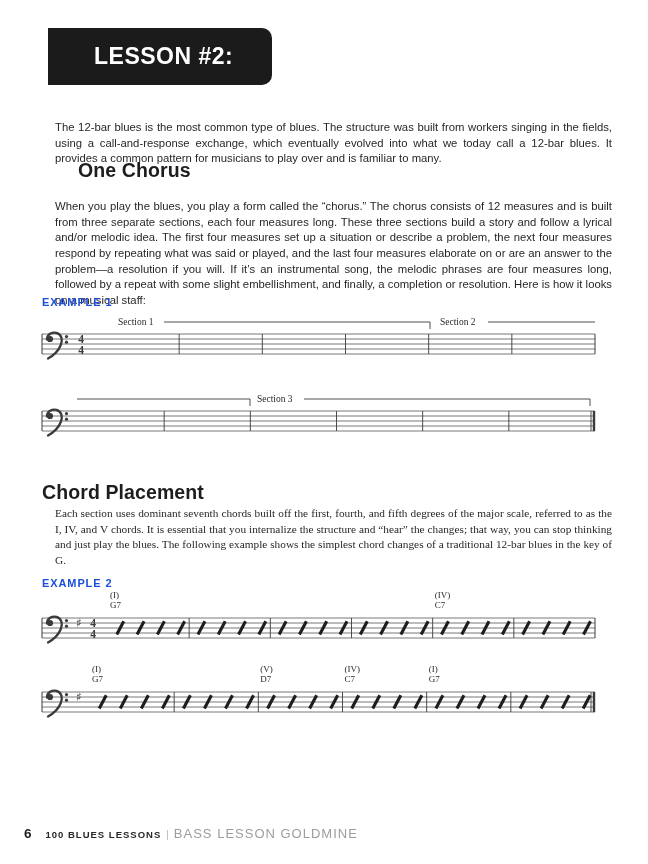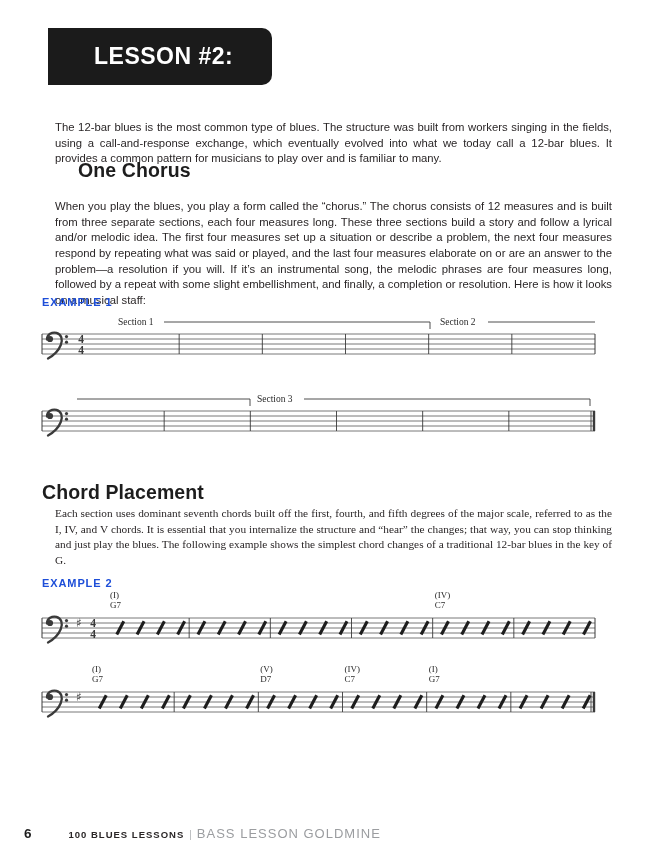--- a/index.html
+++ b/index.html
@@ -47,21 +47,21 @@
   .sys1 { top:306px; height:64px; }
   .sys2 { top:383px; height:64px; }
   .sys3 { top:586px; height:66px; }
   .sys4 { top:660px; height:66px; }
   
   .footer {
     position:absolute; left:0; top:826px; width:648px;
     display:flex; align-items:baseline;
   }
   .footer .pagenum { margin-left:24px; font-size:13.5px; font-weight:700; color:#1d1d1d; }
-  .footer .book { margin-left:37px; font-size:9.5px; font-weight:700; letter-spacing:1px; color:#2a2627; }
+  .footer .book { margin-left:14px; font-size:9.5px; font-weight:700; letter-spacing:1px; color:#2a2627; }
   .footer .sep { margin:0 5px; font-size:10px; color:#b3b5b7; }
   .footer .sub { font-size:13px; letter-spacing:1px; color:#9b9da0; }
 </style>
 </head>
 <body>
 
 <div class="page">
 
   <div class="lesson-box">
     <span>LESSON #2:</span>

